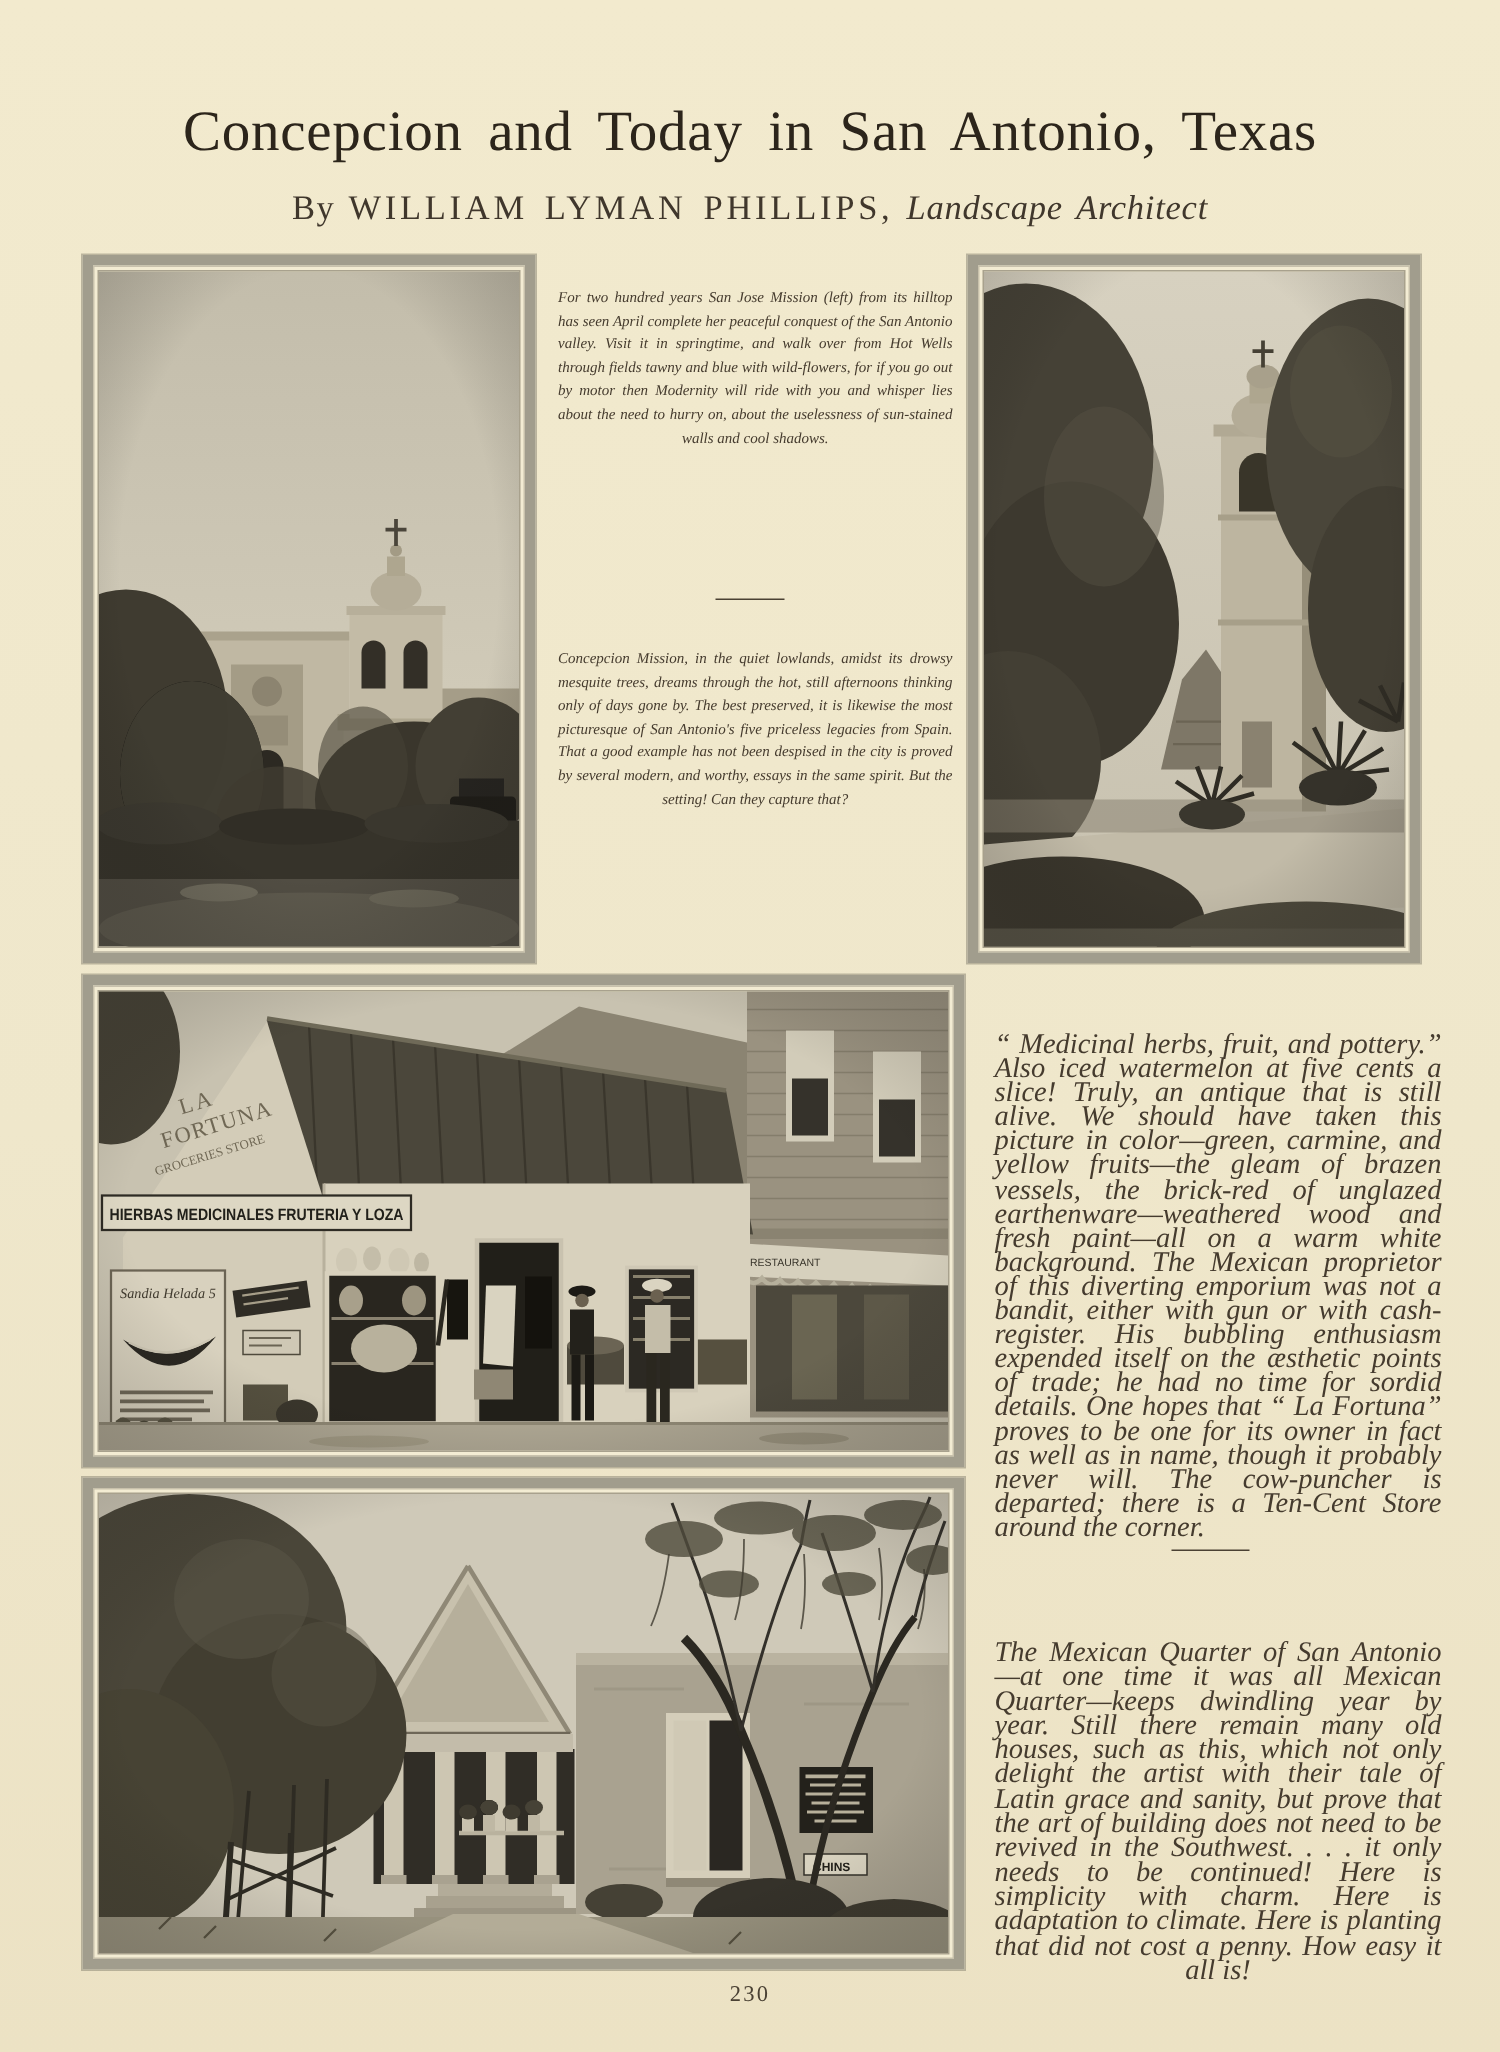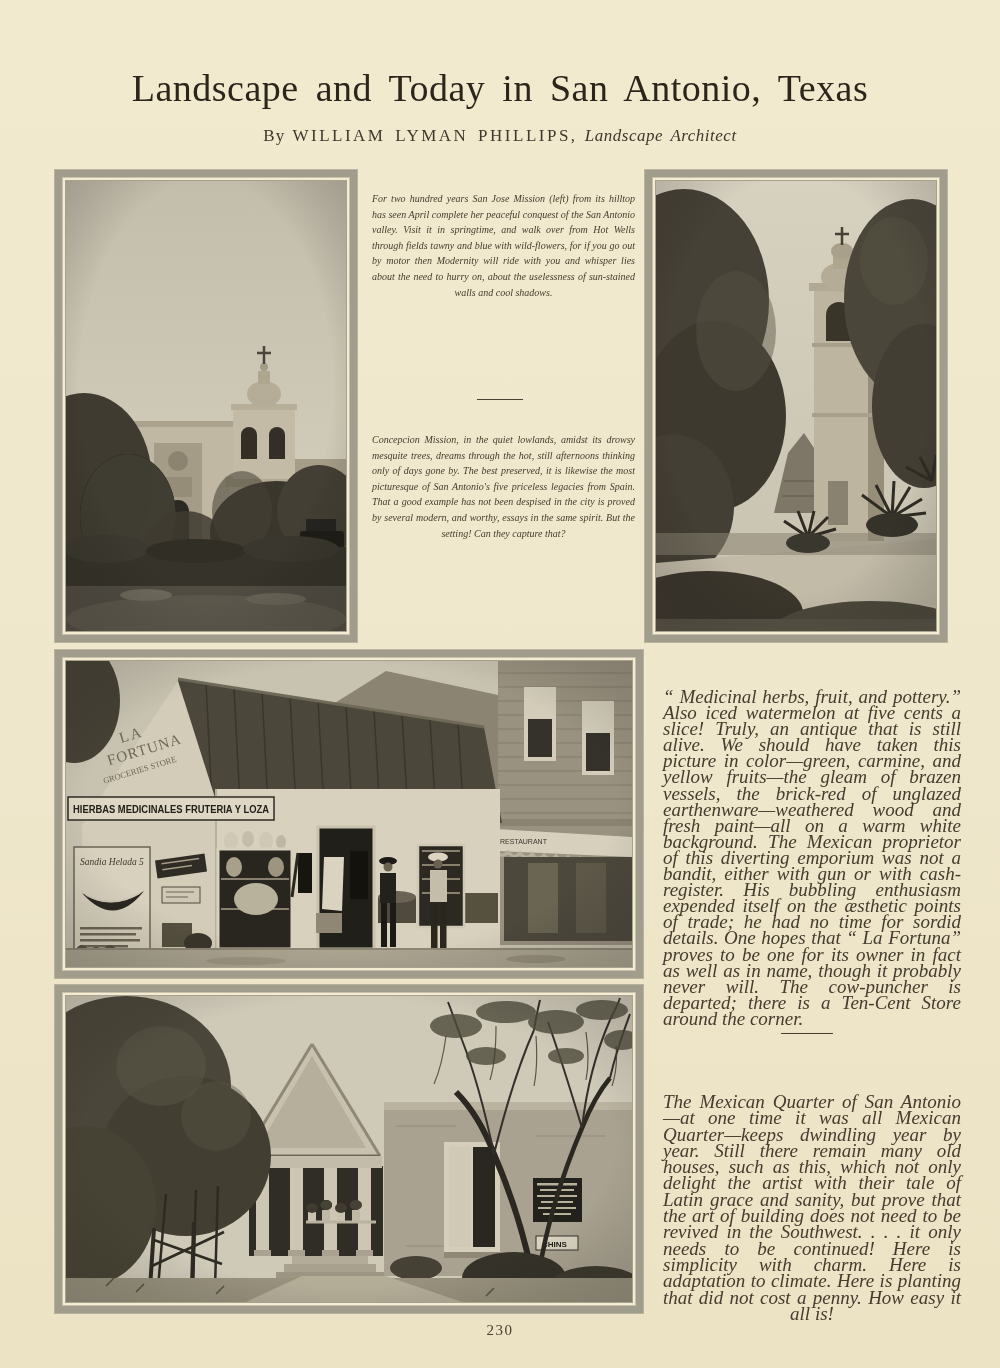--- a/index.html
+++ b/index.html
@@ -10,21 +10,21 @@
     font-family:"Liberation Serif","DejaVu Serif",serif;
     color:#3c332a;overflow:hidden;
   }
   .page-title{
     position:absolute;top:66px;left:0;width:100%;text-align:center;
     font-size:38px;font-weight:normal;color:#2c251b;margin:0;
     letter-spacing:.5px;word-spacing:7px;
   }
   .byline{
     position:absolute;top:126px;left:0;width:100%;text-align:center;
-    font-size:17px;color:#40372c;word-spacing:3px;
+    font-size:23px;color:#40372c;word-spacing:3px;
   }
   .byline .prefix{letter-spacing:1px;}
   .byline .author{letter-spacing:2.5px;}
   .byline .role{font-style:italic;letter-spacing:.5px;}
   .photo-frame{
     position:absolute;box-sizing:border-box;
     border:7px solid #a19d8d;background:#f3ecd3;padding:4px;
     box-shadow:0 0 0 1px rgba(120,115,100,.45), inset 0 0 0 1px rgba(120,115,100,.35);
   }
   .photo-frame svg{display:block;width:100%;height:100%;outline:1px solid rgba(55,50,38,.4);}
@@ -43,21 +43,21 @@
     font-size:15px;letter-spacing:1.5px;color:#4a4134;
   }
   .svg-sans{font-family:"Liberation Sans","DejaVu Sans",sans-serif;}
   .svg-serif{font-family:"Liberation Serif","DejaVu Serif",serif;}
 </style>
 </head>
 <body>
 
 <div class="page">
 
-  <h1 class="page-title">Landscape and Today in San Antonio, Texas</h1>
+  <h1 class="page-title">Concepcion and Today in San Antonio, Texas</h1>
 
   <div class="byline">
     <span class="prefix">By</span>
     <span class="author">WILLIAM LYMAN PHILLIPS,</span>
     <span class="role">Landscape Architect</span>
   </div>
 
   <figure class="photo-frame" style="left:55px;top:170px;width:302px;height:472px;margin:0;">
     <svg viewBox="0 0 280 450" preserveAspectRatio="none">
       <defs>

